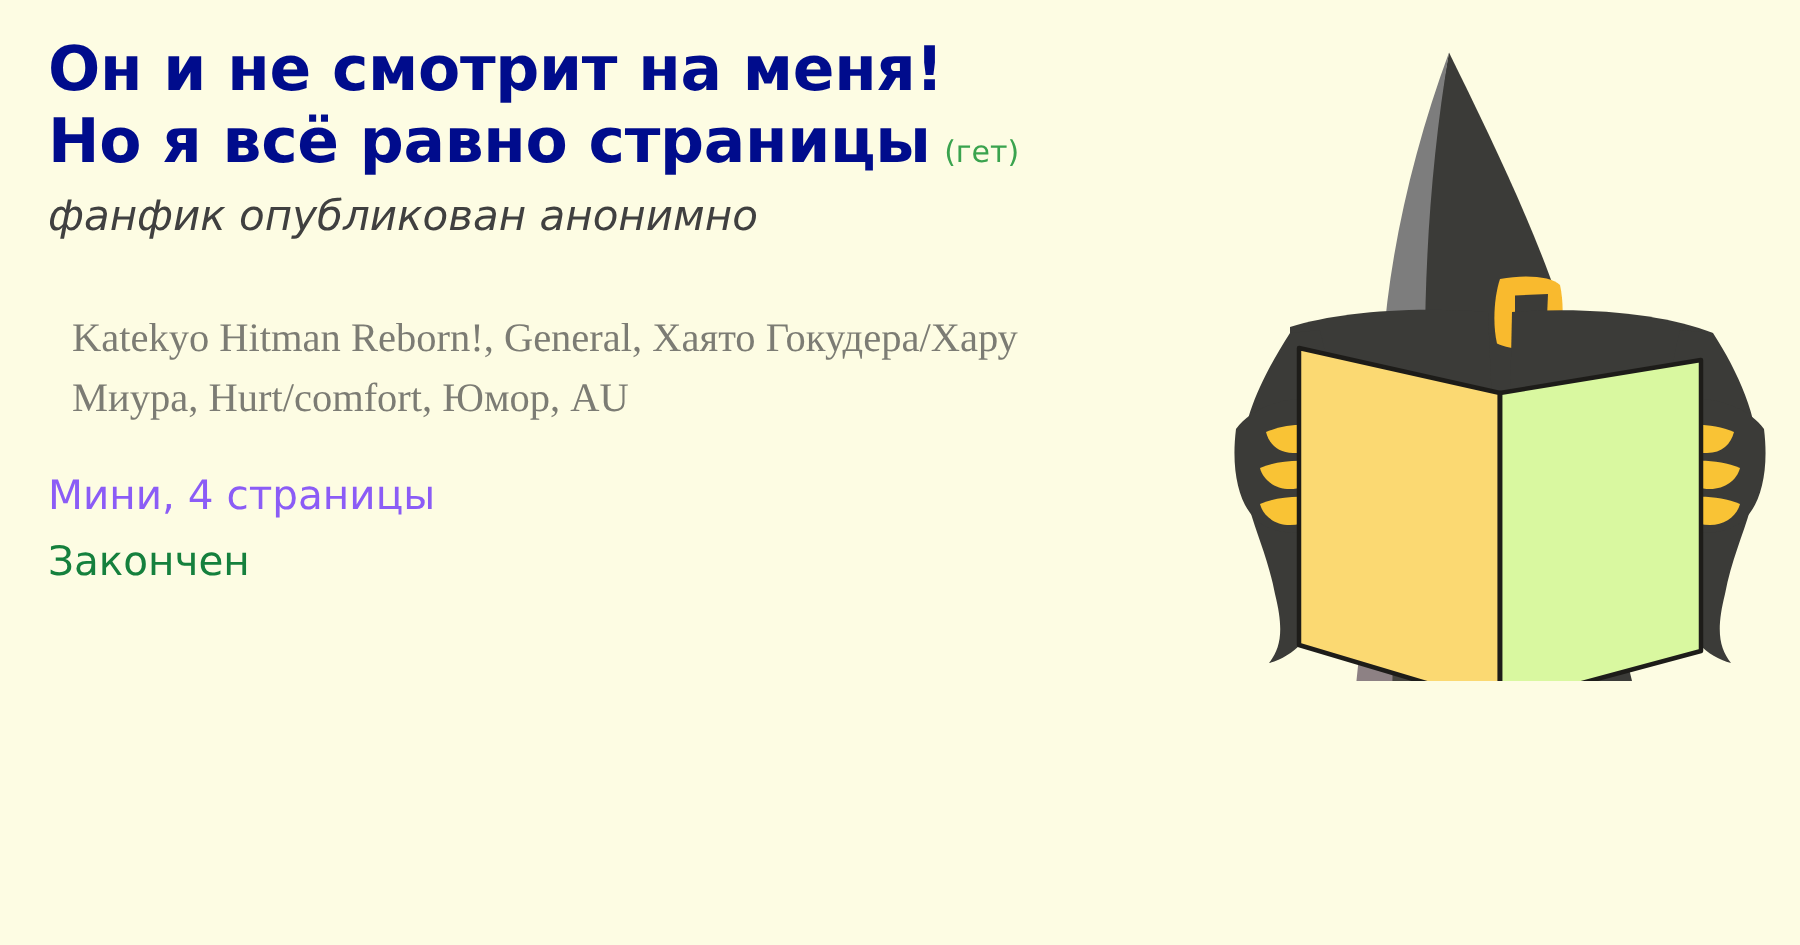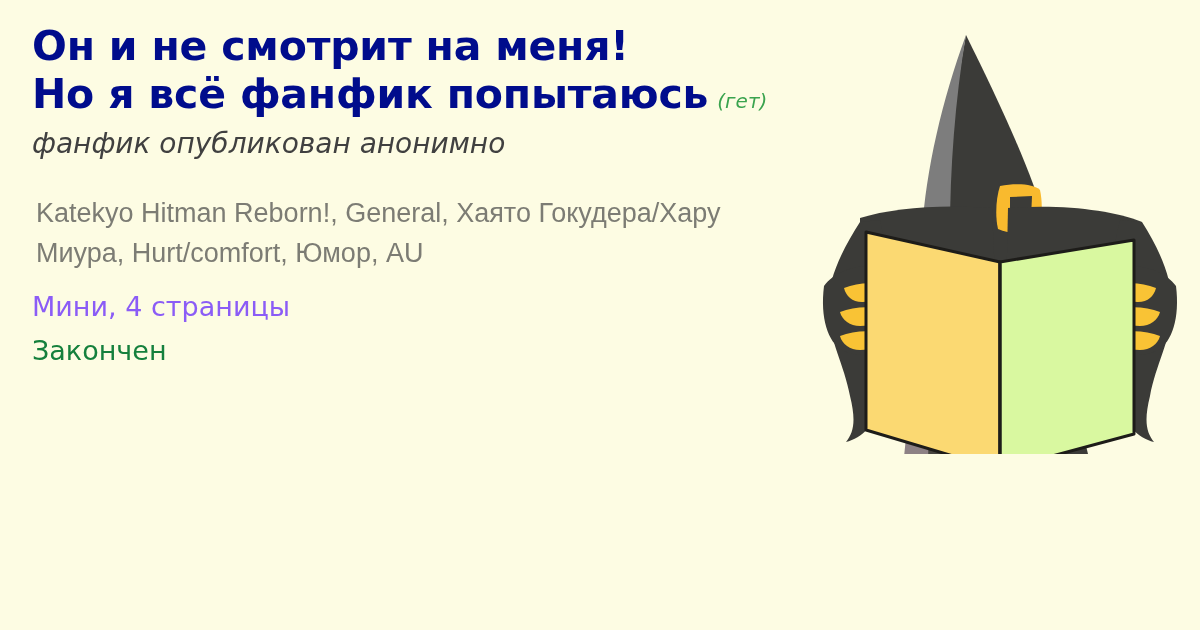--- a/index.html
+++ b/index.html
@@ -55,21 +55,20 @@
   .title-line {
     display: block;
   }
   .title-rating {
     color: #3aa34e;
     font-weight: normal;
     font-size: 20px;
     letter-spacing: 0;
     padding-left: 9px;
     vertical-align: baseline;
-    font-style: italic;
   }
 
   .url {
     color: #8d8d83;
     font-size: 21px;
     line-height: 26px;
     margin: 0;
     padding-top: 6px;
     font-family: "DejaVu Sans", sans-serif;
   }
@@ -85,23 +84,23 @@
   }
 
   .meta-block {
     padding-top: 28px;
   }
 
   .tags {
     color: #7c7c74;
     font-size: 27px;
     line-height: 40px;
-    margin: 4px;
+    margin: 16px;
     max-width: 700px;
-    font-family: Liberation Sans, sans-serif;
+    font-family: Liberation Serif, serif;
   }
 
   .size-line {
     color: #8b5cf6;
     font-size: 27px;
     line-height: 40px;
     margin: 0;
     padding-top: 10px;
     font-family: "DejaVu Sans", sans-serif;
   }
@@ -167,21 +166,21 @@
       <path d="M334 240 L200 262 L200 470 L334 434 Z" fill="#d9f8a0" stroke="#1d1c19" stroke-width="3" stroke-linejoin="round"></path>
 
       <path d="M200 262 L200 470" stroke="#1d1c19" stroke-width="3"></path>
     </svg>
   </div>
 
   <div id="text-col">
 
     <h1 class="title">
       <span class="title-line">Он и не смотрит на меня!</span>
-      <span class="title-line"><span>Но я всё фанфик попытаюсь</span><span class="title-rating">(гет)</span></span>
+      <span class="title-line"><span>Но я всё равно страницы</span><span class="title-rating">(гет)</span></span>
     </h1>
 
 
     <div class="byline">фанфик опубликован анонимно</div>
 
     <div class="meta-block">
       <div class="tags">Katekyo Hitman Reborn!, General, Хаято Гокудера/Хару Миура, Hurt/comfort, Юмор, AU</div>
       <div class="size-line">Мини, 4 страницы</div>
       <div class="status-line">Закончен</div>
     </div>

